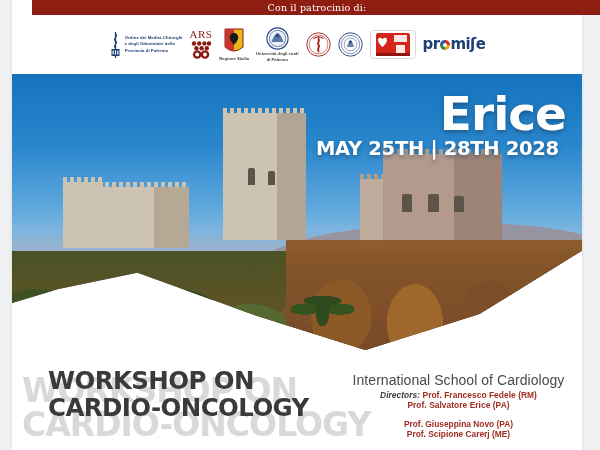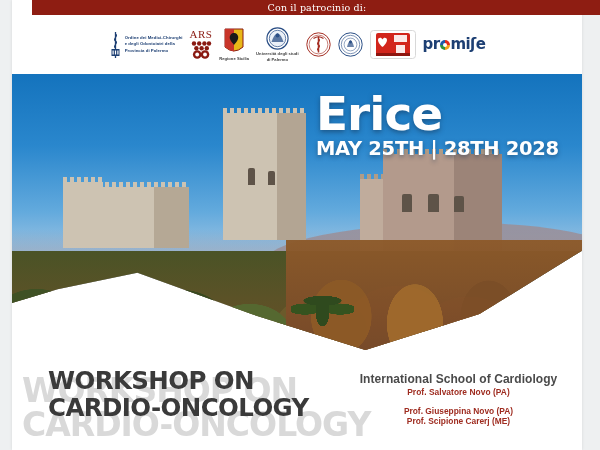--- a/index.html
+++ b/index.html
@@ -167,20 +167,21 @@
   
   .erice-block{
     position:absolute;left:316px;top:92px;width:250px;text-align:left;
     z-index:6;pointer-events:none;
   }
   .erice-title{
     font-family:"DejaVu Sans",sans-serif;
     font-size:47px;font-weight:bold;color:#ffffff;line-height:.95;
     letter-spacing:-1px;
     text-shadow:0 2px 5px rgba(20,50,80,.55);
+    text-align:right;
   }
   .erice-dates{
     font-family:"DejaVu Sans",sans-serif;
     font-size:19.5px;font-weight:bold;color:#ffffff;line-height:1.1;
     letter-spacing:-.3px;margin-top:1px;
     text-shadow:0 2px 4px rgba(20,50,80,.5);
   }
 
   
   .bottom{
@@ -200,21 +201,21 @@
     font-family:"DejaVu Sans",sans-serif;font-weight:bold;
     font-size:24.5px;line-height:1.1;color:#3a3a3a;
     letter-spacing:-.6px;white-space:pre;
   }
 
   .credits{
     position:absolute;right:16px;top:22px;width:215px;text-align:center;
     line-height:1.25;
   }
   .c-head{
-    font-size:12px;font-weight:bold;color:#4a4a4a;letter-spacing:.05px;
+    font-size:14px;font-weight:normal;color:#4a4a4a;letter-spacing:.05px;
   }
   .c-dir-line{
     font-size:8.4px;font-weight:bold;color:#9e2b1f;letter-spacing:.05px;
   }
   .c-dir-line .lab{font-style:italic;color:#3d3d3d;}
   .c-gap{height:8px;}
   .c-head2{
     font-size:8.6px;font-weight:bold;color:#4a4a4a;margin-top:1px;
   }
   .c-name{
@@ -376,21 +377,23 @@
 
     <div class="title-wrap">
       <div class="ghost"><span>WORKSHOP ON</span>
 <span>CARDIO-ONCOLOGY</span></div>
       <div class="solid"><span>WORKSHOP ON</span>
 <span>CARDIO-ONCOLOGY</span></div>
     </div>
 
     <div class="credits">
       <div class="c-head">International School of Cardiology</div>
-      <div class="c-dir-line">Prof. Salvatore Novo (PA)</div>
+      <div class="c-dir-line"><span class="lab">Directors:</span>
+        <span>Prof. Francesco Fedele (RM)</span></div>
+      <div class="c-dir-line">Prof. Salvatore Erice (PA)</div>
       <div class="c-gap"></div>
       <div class="c-name">Prof. Giuseppina Novo (PA)</div>
       <div class="c-name">Prof. Scipione Carerj (ME)</div>
     </div>
 
   </div>
 
 </div>
 
 </body></html>

